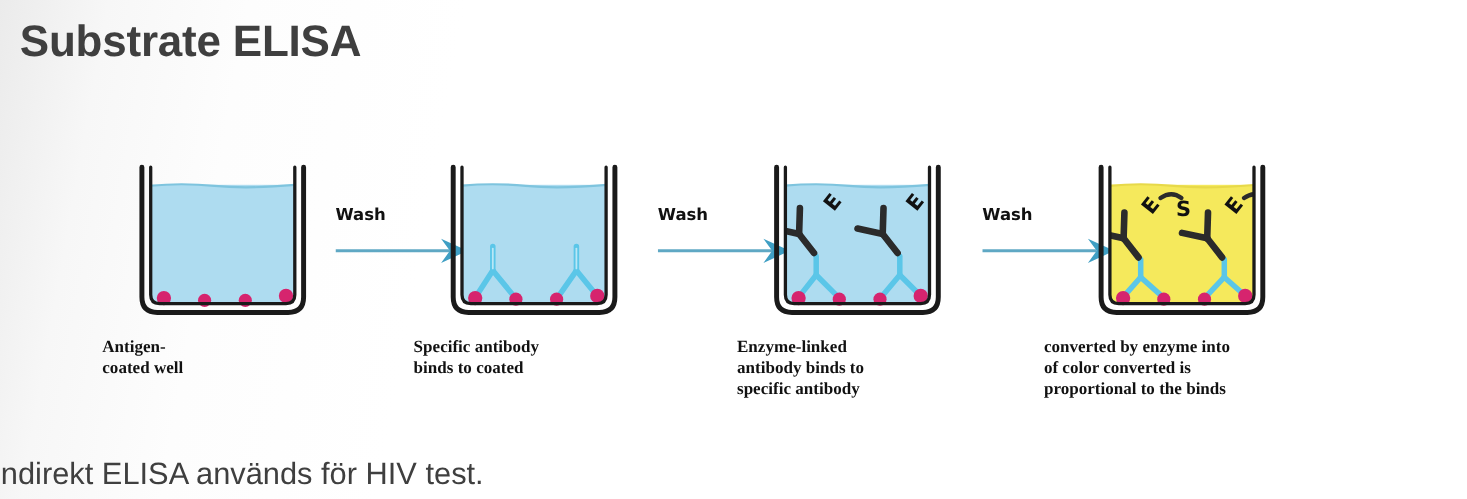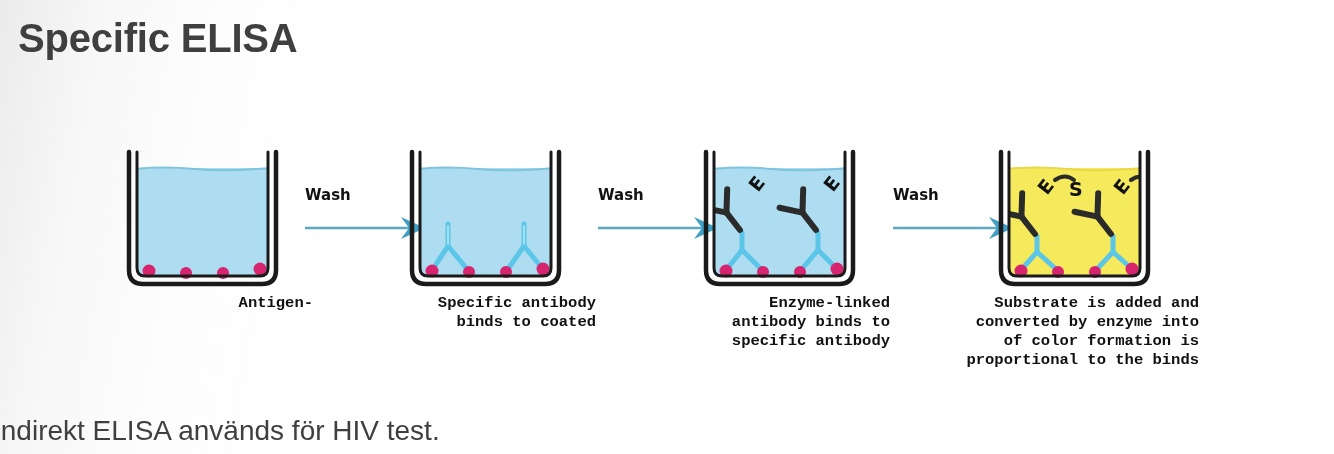--- a/index.html
+++ b/index.html
@@ -23,22 +23,22 @@
   .stage{position:absolute;top:0;}
   .stage-1{left:0;}
   .stage-2{left:283px;}
   .stage-3{left:577px;}
   .stage-4{left:872px;}
 
   .wellwrap{position:relative;width:195px;height:160px;}
   .wellsvg{display:block;}
 
   .caption{
-    position:absolute;left:-12px;top:156px;width:220px;
-    text-align:right;font-family:Liberation Mono, monospace;
+    position:absolute;left:-12px;top:169px;width:220px;
+    text-align:left;font-family:Liberation Serif, serif;
     font-size:15.5px;font-weight:bold;color:#111111;line-height:1.22;
   }
   .stage-4 .caption{width:250px;left:-28px;}
 
   .arrow{
     position:absolute;top:48px;width:132px;height:62px;
   }
   .arrow-1{left:200px;}
   .arrow-2{left:493px;}
   .arrow-3{left:788px;}
@@ -52,21 +52,21 @@
   .bottomtext{
     position:absolute;left:-7px;top:415px;
     font-size:28px;color:#3f3f3f;white-space:nowrap;
   }
 </style>
 </head>
 <body>
 
 <div class="slide">
 
-  <div class="title">Specific ELISA</div>
+  <div class="title">Substrate ELISA</div>
 
   <div class="figure">
 
     <div class="stage stage-1">
       <div class="wellwrap">
         <svg class="wellsvg" width="195" height="160" viewBox="0 0 195 160">
           <defs>
             <clipPath id="wellclip1">
               <path d="M24 14 L24 132 Q24 146 38 146 L157 146 Q171 146 171 132 L171 14 L163 14 L163 130 Q163 138 155 138 L40 138 Q32 138 32 130 L32 14 Z"></path>
             </clipPath>
@@ -86,20 +86,21 @@
             <circle cx="118" cy="135" r="6" fill="#d6246e"></circle>
             <circle cx="155" cy="131" r="6.5" fill="#d6246e"></circle>
           </g>
 
           <path d="M24 14 L24 132 Q24 146 38 146 L157 146 Q171 146 171 132 L171 14" fill="none" stroke="#1a1a1a" stroke-width="4.5" stroke-linecap="round"></path>
           <path d="M32 14 L32 130 Q32 138 40 138 L155 138 Q163 138 163 130 L163 14" fill="none" stroke="#1a1a1a" stroke-width="3" stroke-linecap="round"></path>
         </svg>
       </div>
       <div class="caption">
         <div>Antigen-</div>
+        <div>coated well</div>
       </div>
     </div>
 
     <div class="arrow arrow-1">
       <div class="wash">Wash</div>
       <svg class="arrowsvg" width="132" height="28" viewBox="0 0 132 28">
         <line x1="0" y1="16" x2="104" y2="16" stroke="#5fa8c4" stroke-width="2.6"></line>
         <path d="M96 5 L120 16 L96 27 L104 16 Z" fill="#3f9fc4"></path>
       </svg>
     </div>
@@ -267,23 +268,22 @@
             <circle cx="44" cy="133" r="6.5" fill="#d6246e"></circle>
             <circle cx="81" cy="134" r="6" fill="#d6246e"></circle>
             <circle cx="118" cy="134" r="6" fill="#d6246e"></circle>
             <circle cx="155" cy="131" r="6.5" fill="#d6246e"></circle>
           </g>
           <path d="M24 14 L24 132 Q24 146 38 146 L157 146 Q171 146 171 132 L171 14" fill="none" stroke="#1a1a1a" stroke-width="4.5" stroke-linecap="round"></path>
           <path d="M32 14 L32 130 Q32 138 40 138 L155 138 Q163 138 163 130 L163 14" fill="none" stroke="#1a1a1a" stroke-width="3" stroke-linecap="round"></path>
         </svg>
       </div>
       <div class="caption">
-        <div>Substrate is added and</div>
         <div>converted by enzyme into</div>
-        <div>of color formation is</div>
+        <div>of color converted is</div>
         <div>proportional to the binds</div>
       </div>
     </div>
 
   </div>
 
   <div class="bottomtext">Indirekt ELISA används för HIV test.</div>
 
 </div>
 

